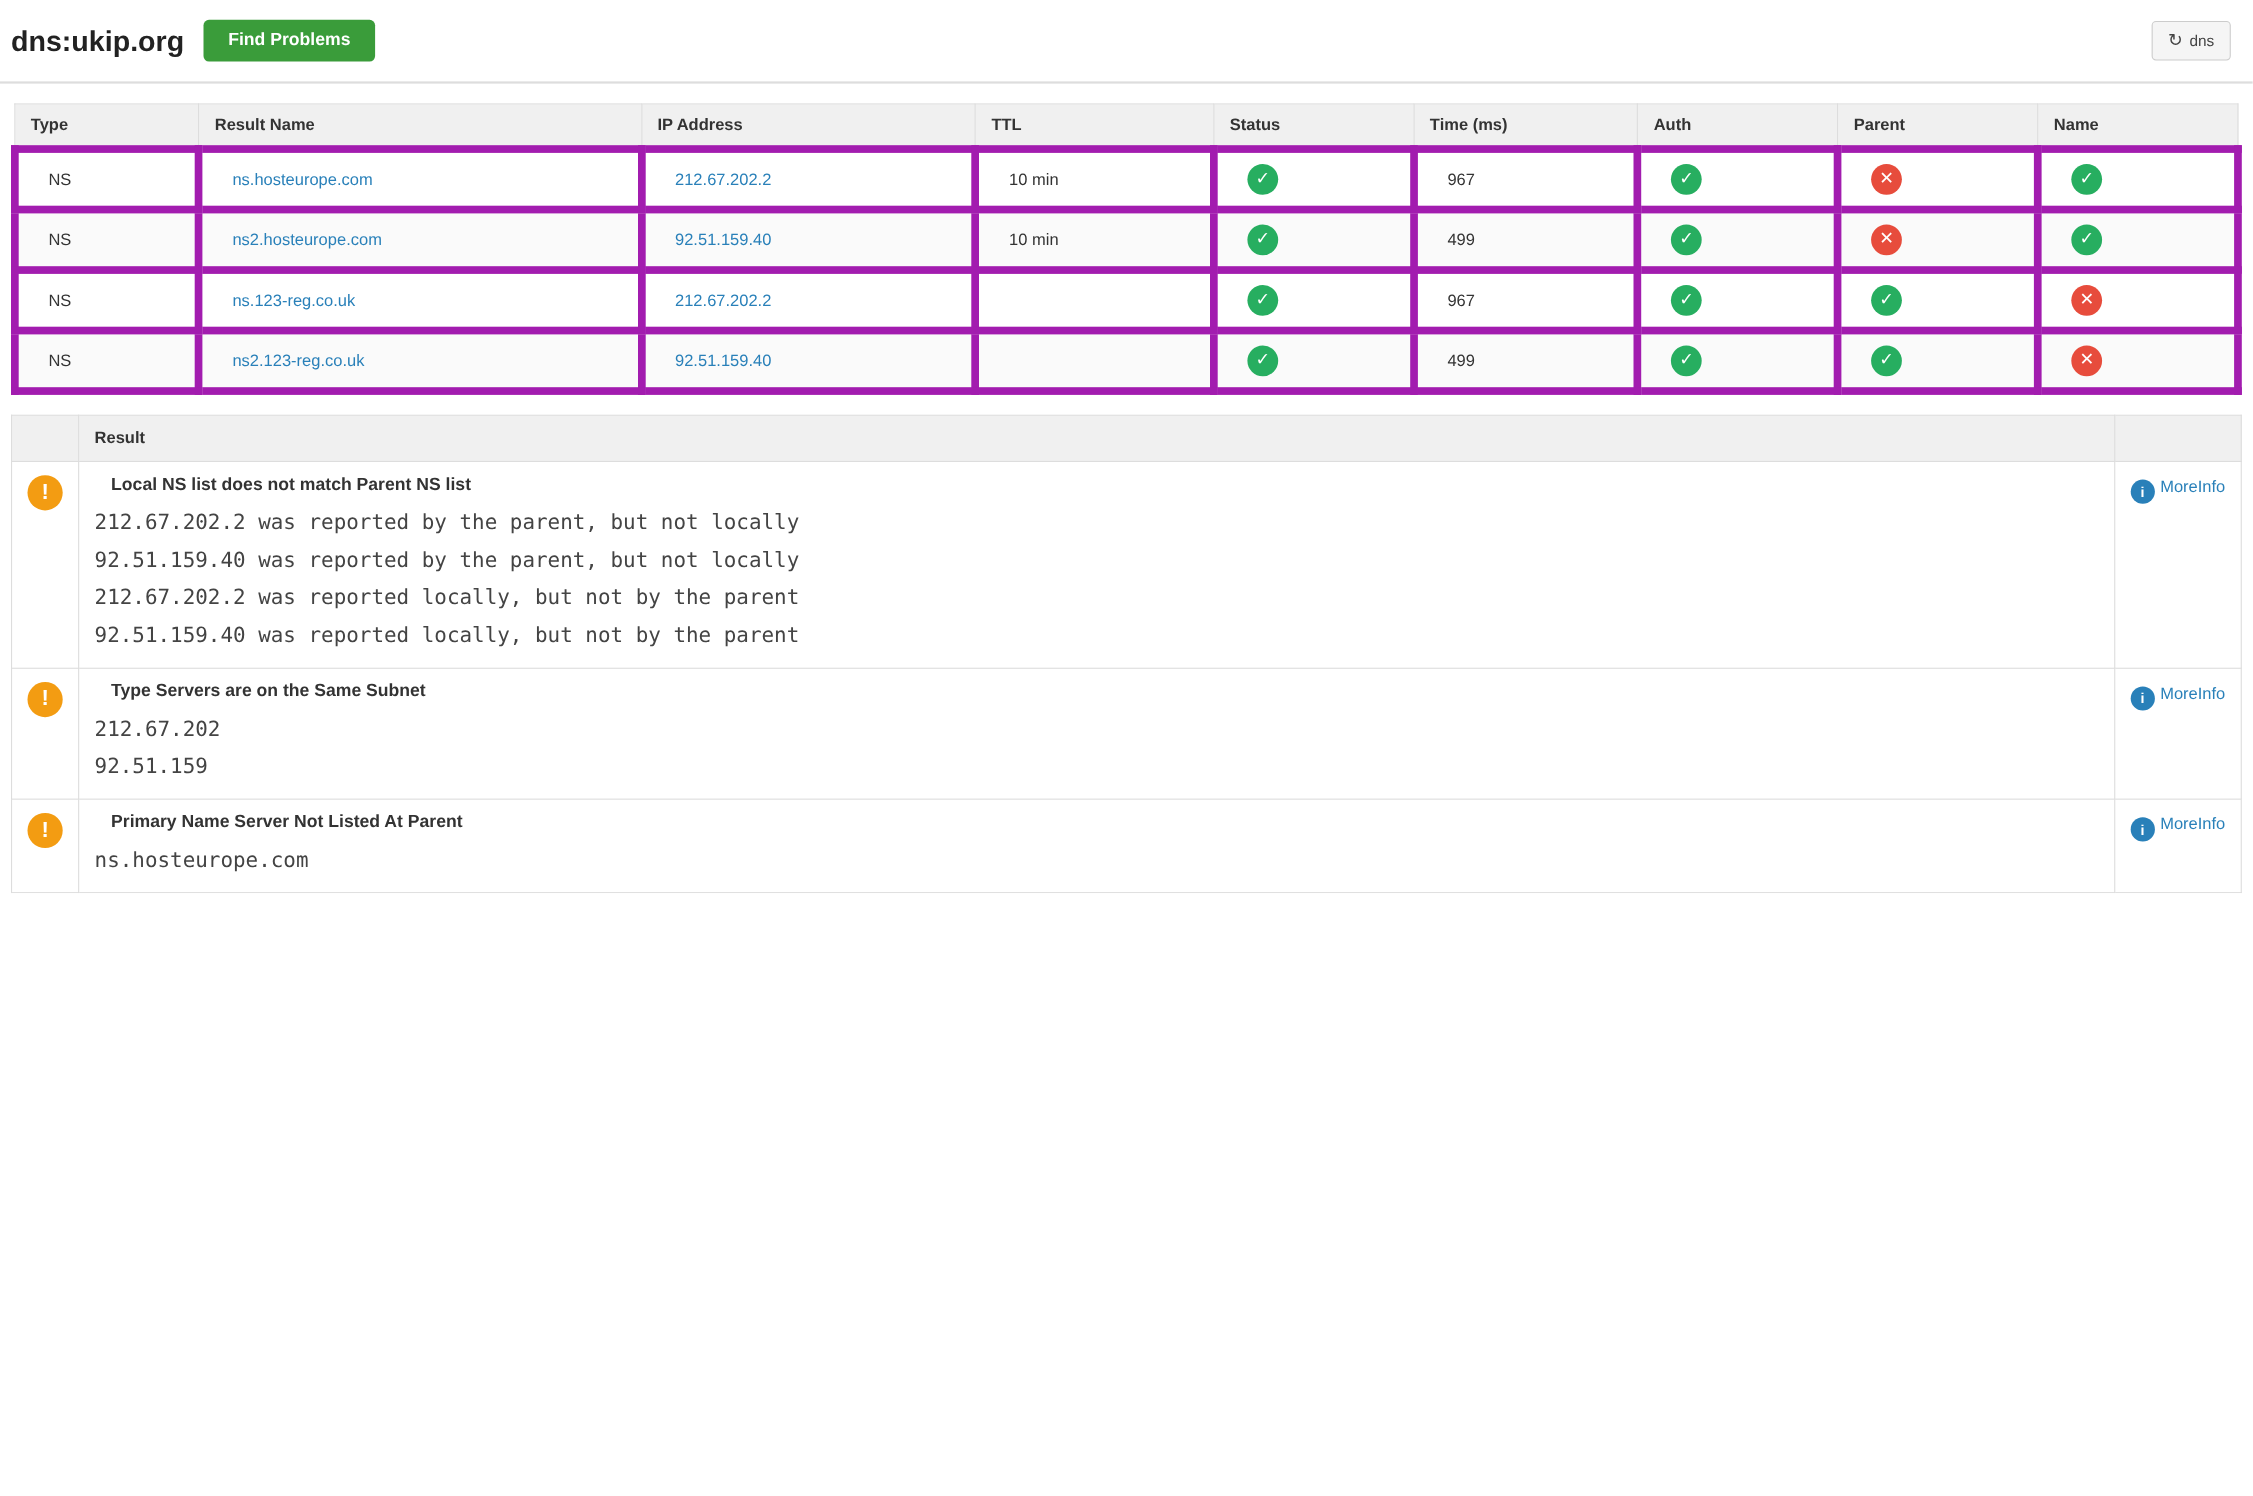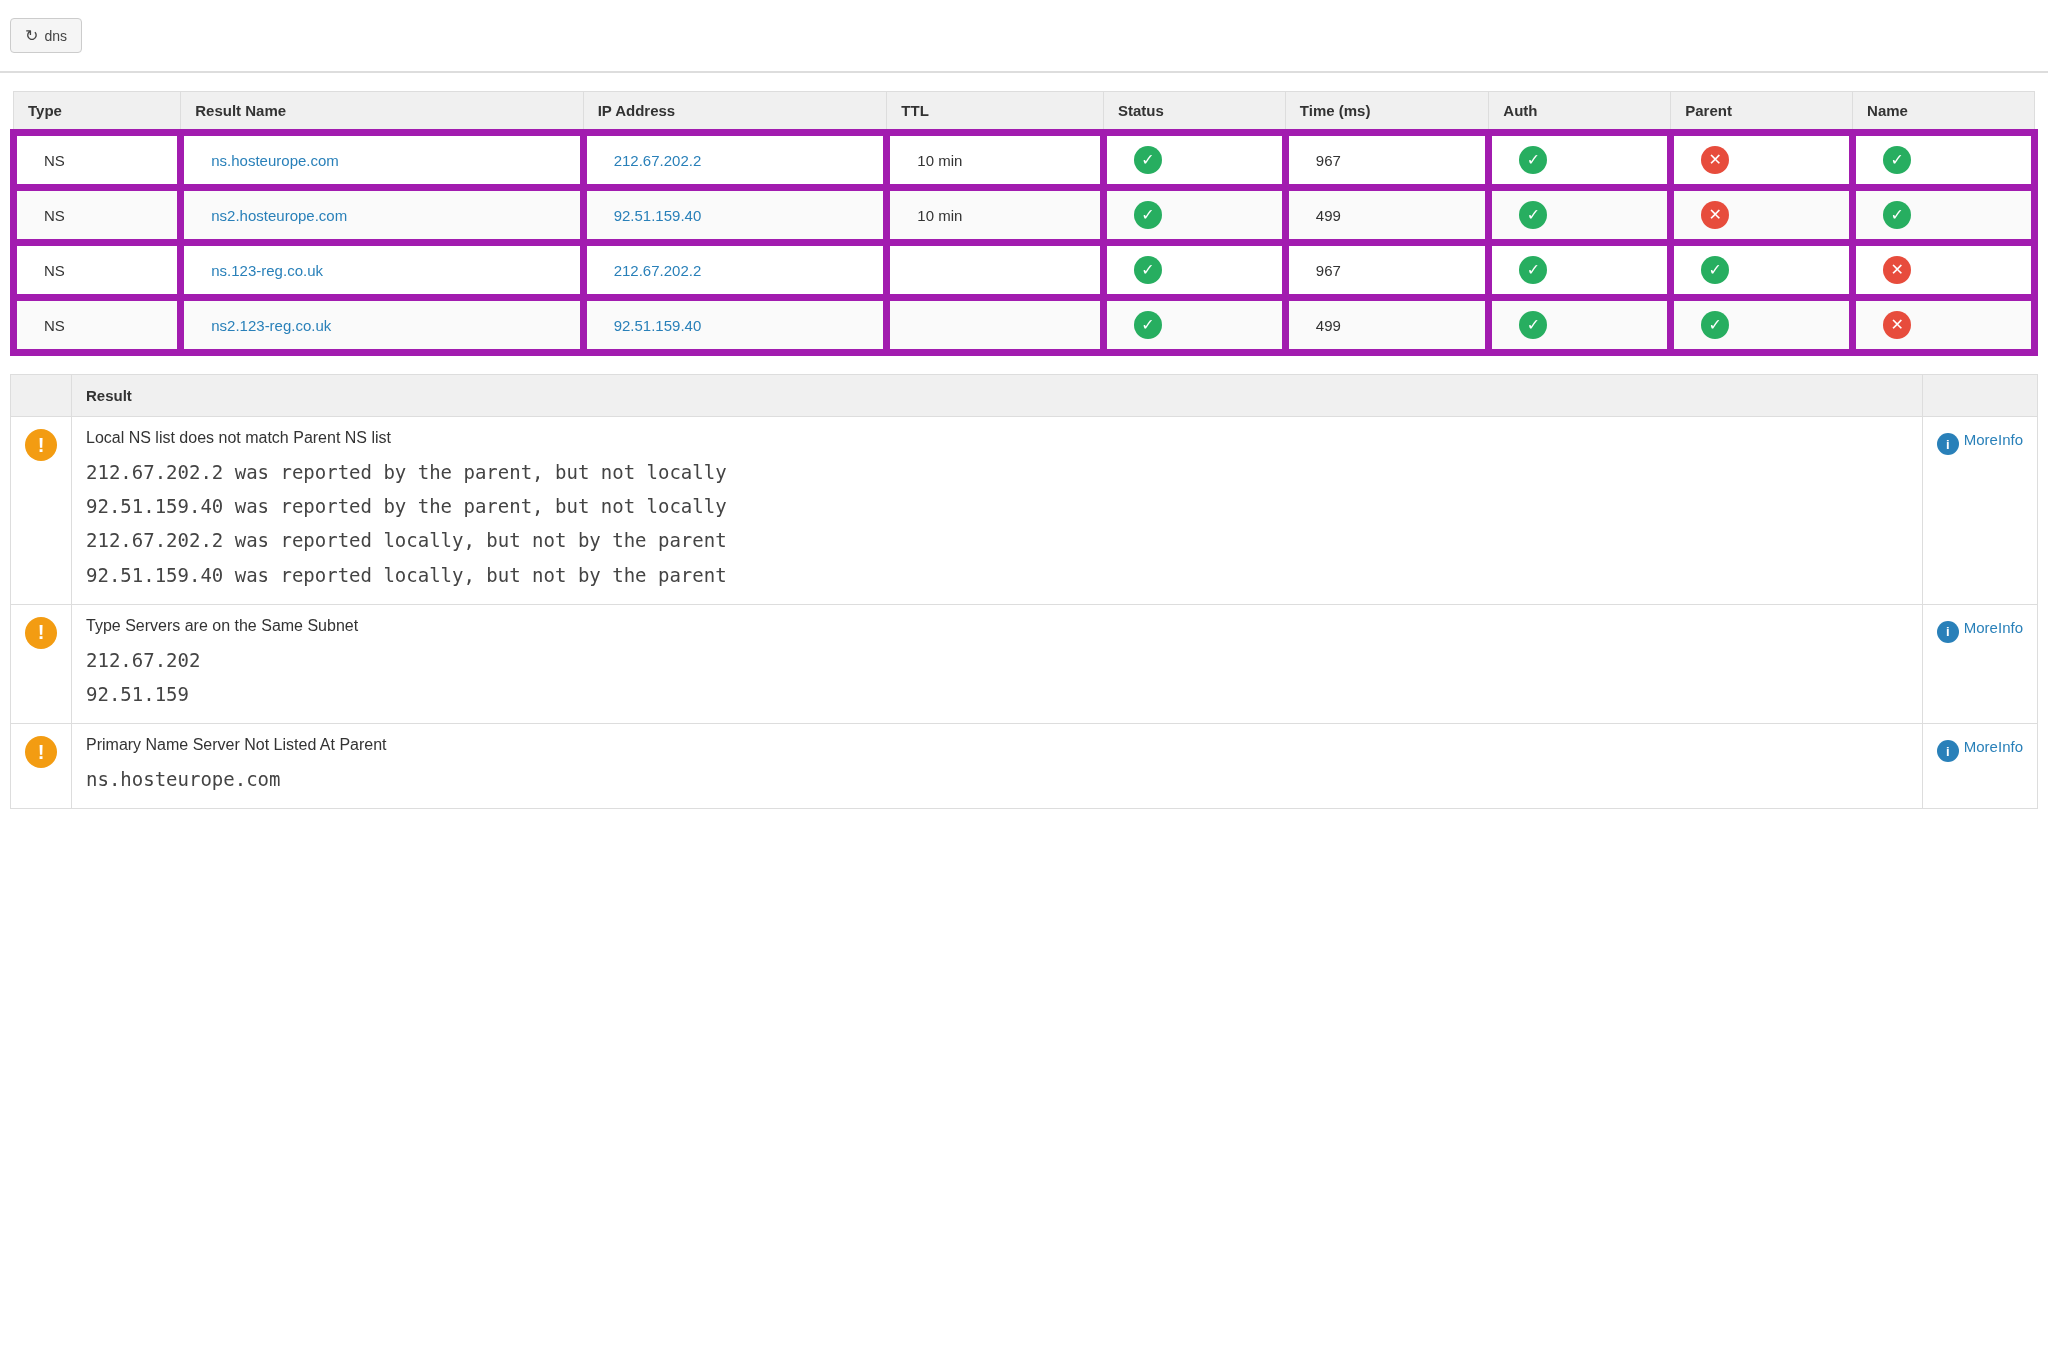--- a/index.html
+++ b/index.html
@@ -183,23 +183,24 @@
     }
 
     .more-info-text {
       display: flex;
       flex-direction: row;
       line-height: 1.2;
       text-align: center;
     }
 
     .result-title {
-      font-weight: normal;
+      font-weight: bold;
       font-size: 16px;
       margin-bottom: 8px;
+      margin-left: 15px;
     }
 
     .result-detail {
       font-family: monospace;
       font-size: 19px;
       color: #444;
       line-height: 1.8;
     }
 
     .icon-td {
@@ -211,20 +212,24 @@
     .more-td {
       width: 90px;
       text-align: right;
       vertical-align: top;
     }
   </style>
 </head>
 <body>
 
 <div class="header">
+  <div class="header-left">
+    <span class="page-title">dns:ukip.org</span>
+    <button class="find-problems-btn">Find Problems</button>
+  </div>
   <button class="refresh-btn">
     <span class="refresh-icon">↻</span>
     <span>dns</span>
   </button>
 </div>
 
 <div class="main-table-wrap">
   <table class="dns-table">
     <thead>
       <tr>

